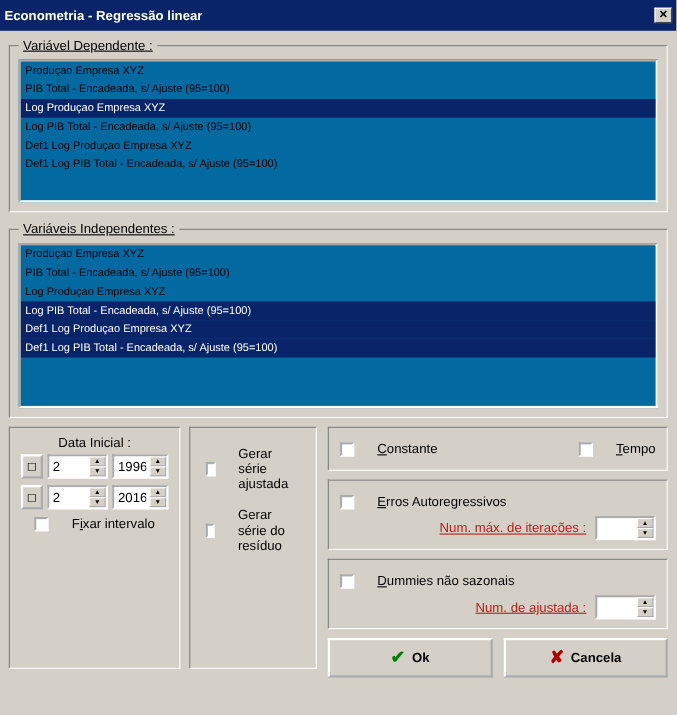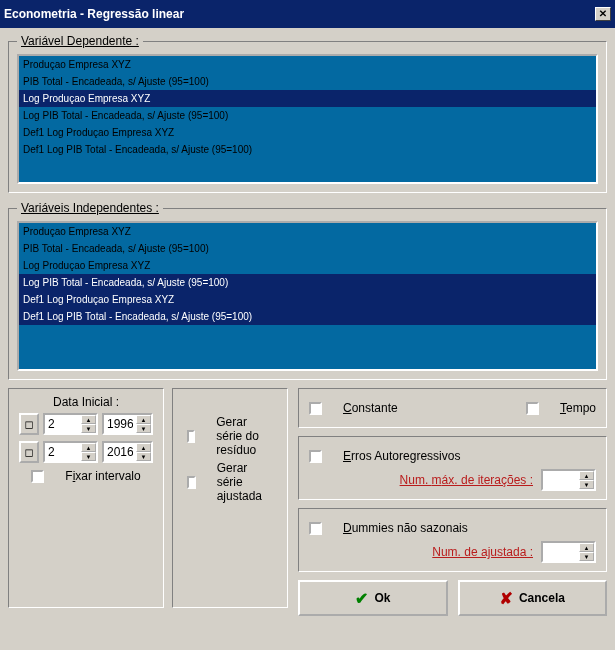--- a/index.html
+++ b/index.html
@@ -270,27 +270,27 @@
           </div>
         </div>
 
         <div class="chk-row" style="justify-content:center;">
           <div class="chk"></div>
           <span class="chk-label"><span>F</span><span class="ul">i</span><span>xar intervalo</span></span>
         </div>
       </fieldset>
 
       <fieldset style="padding:12px 14px;">
+        <div class="chk-row">
+          <div class="chk"></div>
+          <span class="chk-label">Gerar série ajustada</span>
+        </div>
         <div class="chk-row" style="margin-top:14px;">
           <div class="chk"></div>
           <span class="chk-label">Gerar série do resíduo</span>
-        </div>
-        <div class="chk-row">
-          <div class="chk"></div>
-          <span class="chk-label">Gerar série ajustada</span>
         </div>
       </fieldset>
 
     </div>
 
     <div class="col-right">
 
       <div class="opt-group opt-inline">
         <div class="chk-row">
           <div class="chk"></div>

